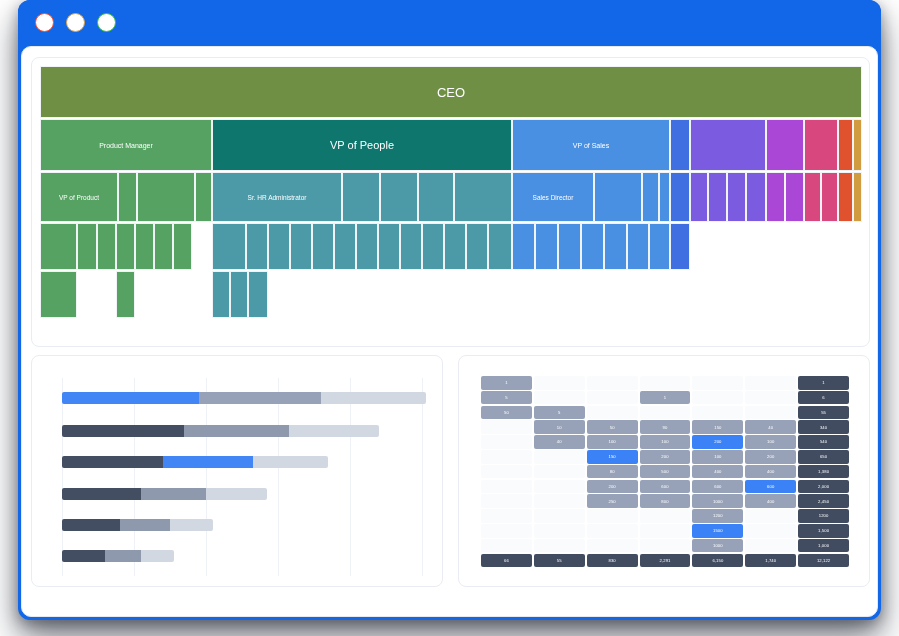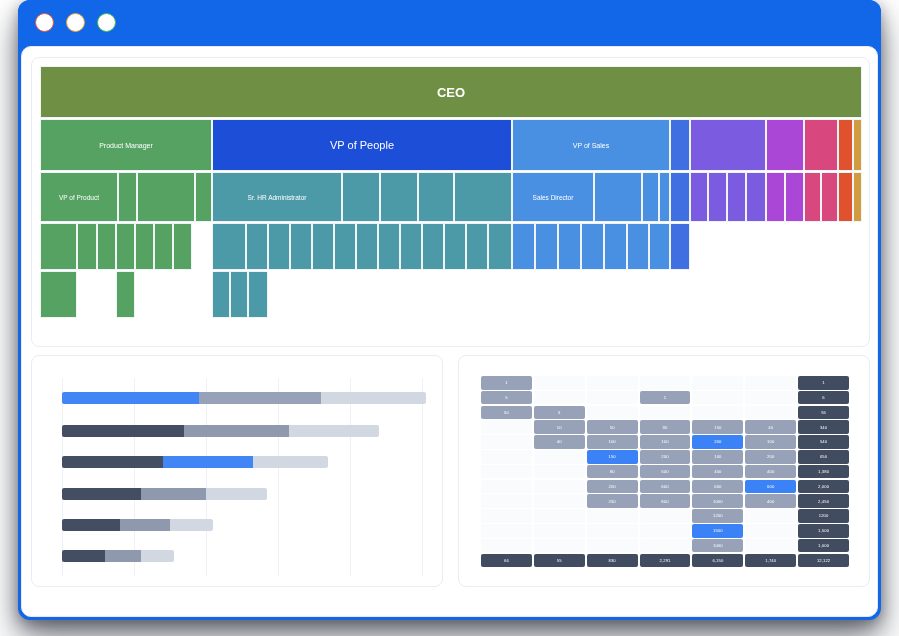--- a/index.html
+++ b/index.html
@@ -196,27 +196,27 @@
         <div class="dot red"></div>
         <div class="dot yellow"></div>
         <div class="dot green"></div>
       </div>
     </div>
 
     <div class="viewport">
 
       <div class="treemap-card">
         <div class="treemap" id="treemap">
-            <div class="tile" style="left: 0px; top: 0px; width: 822px; height: 52px; background: rgb(111, 143, 68); font-weight: bold;">
+            <div class="tile" style="left: 0px; top: 0px; width: 822px; height: 52px; background: rgb(111, 143, 68);">
               <span class="tile-label" style="font-size: 13px;">CEO</span>
             </div>
             <div class="tile" style="left: 0px; top: 53px; width: 172px; height: 52px; background: rgb(86, 162, 99);">
               <span class="tile-label" style="font-size: 7px;">Product Manager</span>
             </div>
-            <div class="tile" style="left: 172px; top: 53px; width: 300px; height: 52px; background: #1d4ed8;">
+            <div class="tile" style="left: 172px; top: 53px; width: 300px; height: 52px; background: #0f766e;">
               <span class="tile-label" style="font-size: 11px;">VP of People</span>
             </div>
             <div class="tile" style="left: 472px; top: 53px; width: 158px; height: 52px; background: rgb(74, 144, 226);">
               <span class="tile-label" style="font-size: 7px;">VP of Sales</span>
             </div>
             <div class="tile" style="left: 630px; top: 53px; width: 20px; height: 52px; background: rgb(63, 111, 224);"></div>
             <div class="tile" style="left: 650px; top: 53px; width: 76px; height: 52px; background: rgb(123, 91, 224);"></div>
             <div class="tile" style="left: 726px; top: 53px; width: 38px; height: 52px; background: rgb(171, 71, 214);"></div>
             <div class="tile" style="left: 764px; top: 53px; width: 34px; height: 52px; background: rgb(216, 72, 126);"></div>
             <div class="tile" style="left: 798px; top: 53px; width: 15px; height: 52px; background: rgb(224, 82, 46);"></div>

